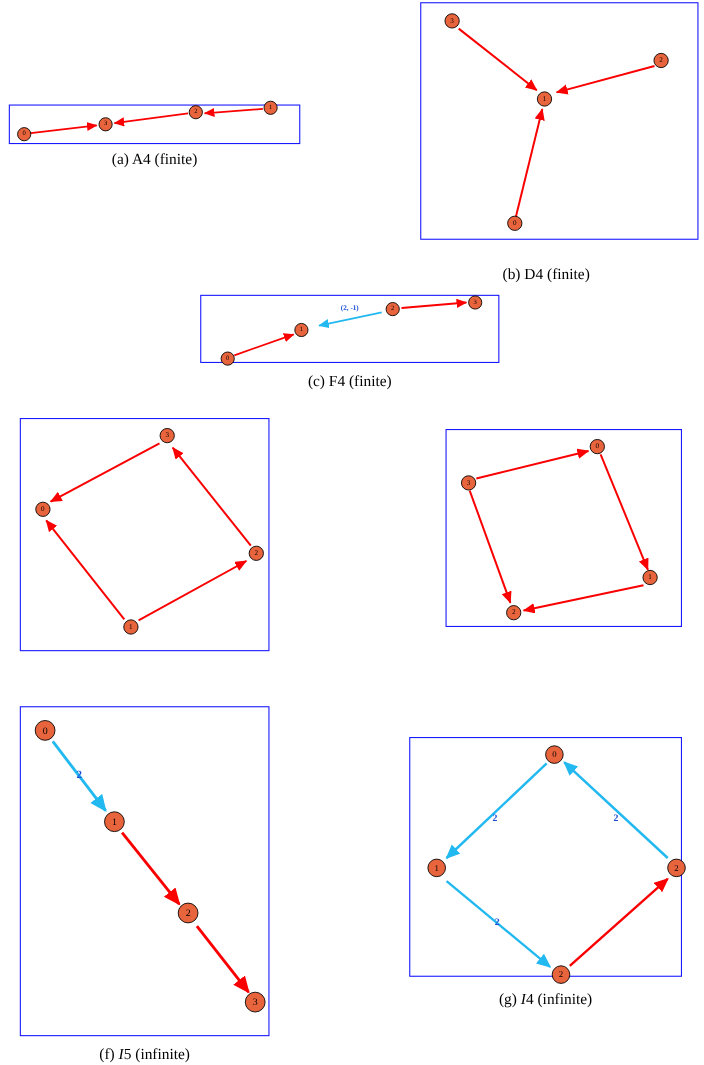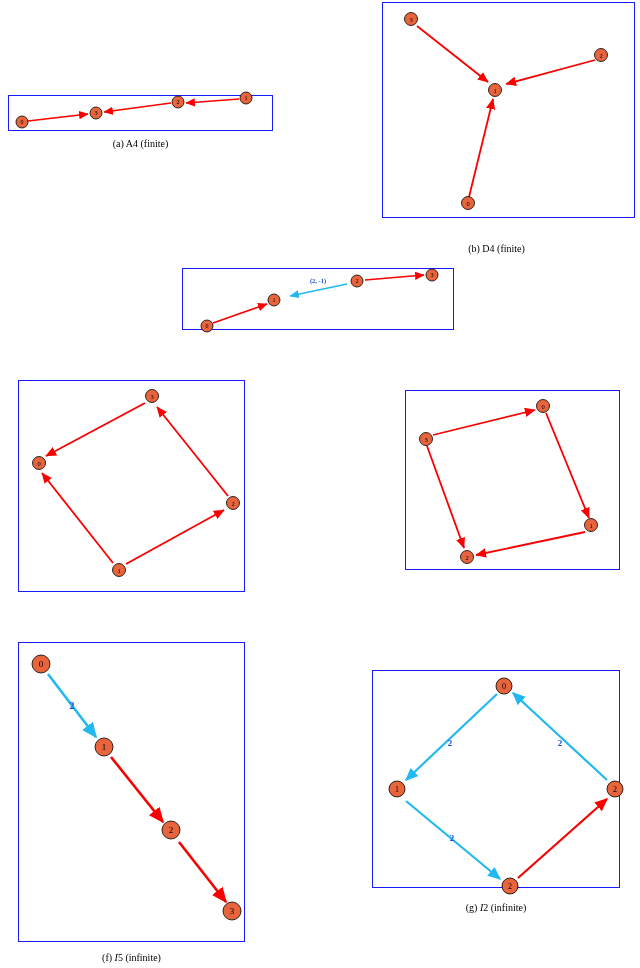--- a/index.html
+++ b/index.html
@@ -21,21 +21,21 @@
   .panel {
     position: absolute;
     border: 1.2px solid #1a1aff;
     box-sizing: border-box;
     background: transparent;
   }
   .caption {
     position: absolute;
     text-align: center;
     font-family: "Liberation Serif", serif;
-    font-size: 10px;
+    font-size: 14px;
     color: #000000;
     white-space: nowrap;
   }
   svg {
     position: absolute;
     left: 0;
     top: 0;
     overflow: visible;
   }
   .node-circle {
@@ -158,20 +158,21 @@
     </g>
     <g>
       <circle class="node-circle" cx="217" cy="23" r="6"></circle>
       <text class="node-label" x="217" y="23" font-size="6">2</text>
     </g>
     <g>
       <circle class="node-circle" cx="292" cy="17" r="6"></circle>
       <text class="node-label" x="292" y="17" font-size="6">3</text>
     </g>
   </svg>
+  <div class="caption" style="left:42px; top:82px; width:272px;">(c) F4 (finite)</div>
 </div>
 
 <div class="figure" style="left:0px; top:370px; width:310px; height:250px;">
   <div class="panel" style="left:18px; top:10px; width:227px; height:212px;"></div>
   <svg width="310" height="250">
     <defs>
       <marker id="ar-red-d" markerWidth="7" markerHeight="7" refX="5.6" refY="2.6" orient="auto" markerUnits="strokeWidth">
         <path d="M0,0 L6,2.6 L0,5.2 z" fill="#fa0000"></path>
       </marker>
     </defs>
@@ -299,15 +300,15 @@
     <g>
       <circle class="node-circle" cx="260" cy="129" r="8"></circle>
       <text class="node-label" x="260" y="129" font-size="8">2</text>
     </g>
     <g>
       <circle class="node-circle" cx="155" cy="226" r="8"></circle>
       <text class="node-label" x="155" y="226" font-size="8">2</text>
     </g>
   </svg>
   <div class="caption" style="left:17px; top:242px; width:248px;">
-    <span>(g) </span><span class="ital">I</span><span>2 (infinite)</span>
+    <span>(g) </span><span class="ital">I</span><span>4 (infinite)</span>
   </div>
 </div>
 
 </body></html>

